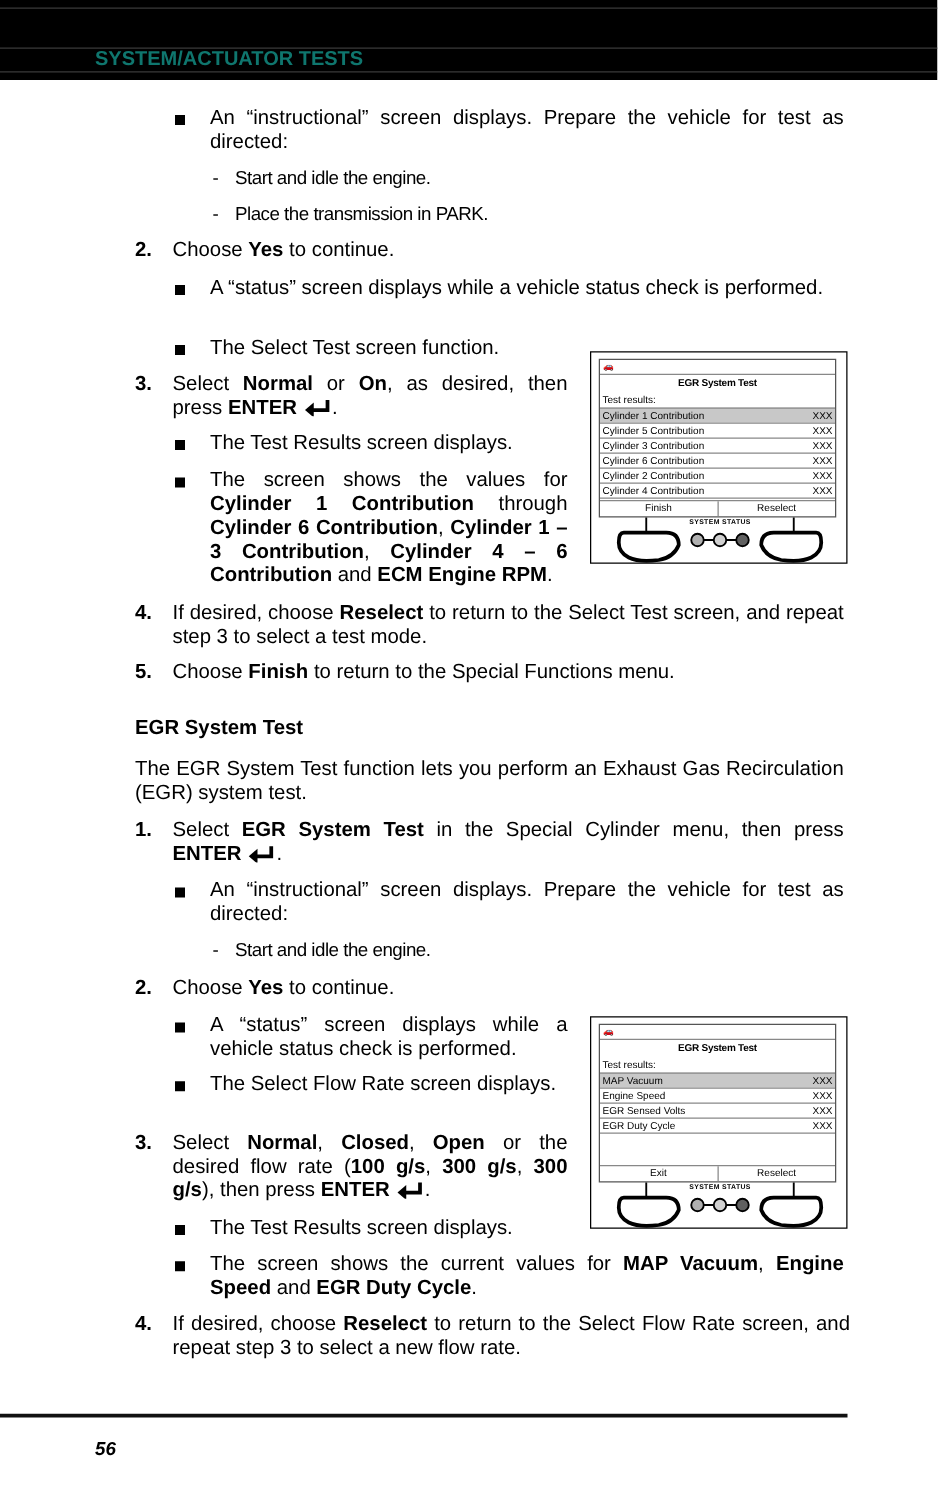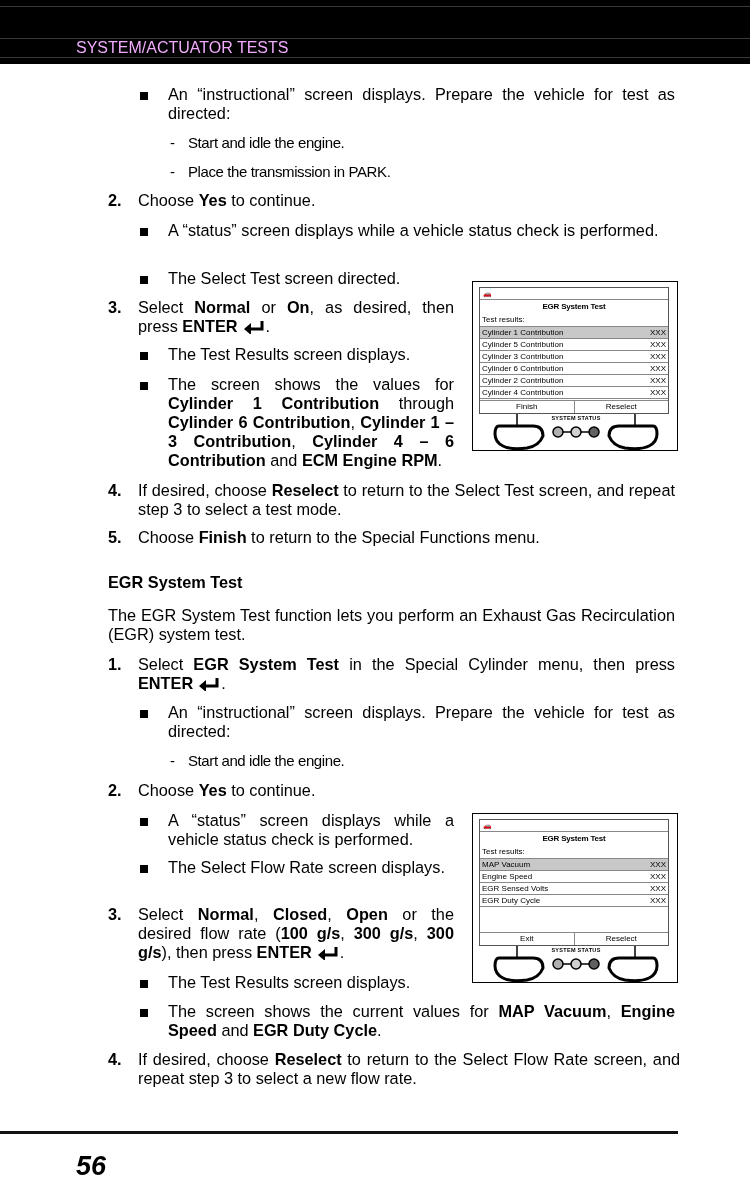--- a/index.html
+++ b/index.html
@@ -2,31 +2,31 @@
 <html><head>
 <meta charset="utf-8">
 <style>
   html, body { margin: 0; padding: 0; background: #ffffff; }
   body { width: 750px; height: 1200px; position: relative; overflow: hidden;
          font-family: "Liberation Sans", sans-serif; color: #000; }
   .header { position: absolute; left: 0; top: 0; width: 750px; height: 64px; background: #000; }
   .header .rule { position: absolute; left: 0; width: 750px; height: 1px; background: #3a3a3a; }
   .header .title { position: absolute; left: 76px; top: 8px; font-size: 27px; font-weight: bold;
                    font-style: italic; color: #fff; letter-spacing: -0.3px; }
-  .header .subtitle { position: absolute; left: 76px; top: 39px; font-size: 16px; font-weight: normal;
-                      color: #f0abfc; letter-spacing: 0px; }
+  .header .subtitle { position: absolute; left: 76px; top: 39px; font-size: 16px; font-weight: bold;
+                      color: #0f766e; letter-spacing: 0px; }
   .p { position: absolute; font-size: 16.3px; line-height: 19px; text-align: justify; }
   .p b { font-weight: bold; margin-top: 41px; }
   .num { position: absolute; font-size: 16.3px; font-weight: bold; line-height: 19px; }
   .bullet { position: absolute; width: 8px; height: 8px; background: #000; }
   .dash { position: absolute; font-size: 15px; line-height: 19px; }
   .sub { position: absolute; font-size: 15px; line-height: 19px; letter-spacing: -0.4px; }
   .enter { display: inline-block; vertical-align: -2px; margin-left: 4px; }
   .footer-rule { position: absolute; left: 0; top: 1131px; width: 678px; height: 3px; background: #111; }
-  .page-num { position: absolute; left: 76px; top: 1151px; font-size: 27px; font-weight: bold; font-style: italic; }
+  .page-num { position: absolute; left: 76px; top: 1151px; font-size: 15px; font-weight: bold; font-style: italic; }
 
   .device { position: absolute; width: 206px; height: 170px; border: 1.5px solid #000; background: #fff; box-sizing: border-box; }
   .screen { position: absolute; left: 6px; top: 5px; width: 190px; height: 127px; border: 1px solid #555; box-sizing: border-box; background: #fff; }
   .scr-top { height: 11px; border-bottom: 1px solid #888; position: relative; }
   .car { position: absolute; left: 3px; top: 2px; font-size: 7px; line-height: 7px; }
   .scr-title { text-align: center; font-size: 8px; font-weight: bold; height: 14px; line-height: 14px; letter-spacing: -0.2px; }
   .scr-label { font-size: 8px; height: 12px; line-height: 12px; padding-left: 2px; }
   .scr-row { height: 11px; line-height: 11px; font-size: 8px; border-top: 1px solid #888; display: flex; justify-content: space-between; padding: 0 2px; }
   .scr-row.sel { background: #c8c8c8; }
   .scr-rows { border-bottom: 1px solid #888; }
@@ -52,21 +52,21 @@
 <div class="sub" style="left:188px;top:133px">Start and idle the engine.</div>
 <div class="dash" style="left:170px;top:162px">-</div>
 <div class="sub" style="left:188px;top:162px">Place the transmission in PARK.</div>
 
 <div class="num" style="left:108px;top:191px">2.</div>
 <div class="p" style="left:138px;top:191px"><span>Choose </span><b>Yes</b><span> to continue.</span></div>
 
 <div class="bullet" style="left:140px;top:228px"></div>
 <div class="p" style="left:168px;top:221px;width:507px">A “status” screen displays while a vehicle status check is performed.</div>
 <div class="bullet" style="left:140px;top:276px"></div>
-<div class="p" style="left:168px;top:269px">The Select Test screen directed.</div>
+<div class="p" style="left:168px;top:269px">The Select Test screen function.</div>
 
 <div class="num" style="left:108px;top:298px">3.</div>
 <div class="p" style="left:138px;top:298px;width:316px"><span>Select </span><b>Normal</b><span> or </span><b>On</b><span>, as desired, then press </span><b>ENTER</b><svg class="enter" width="24" height="14" viewBox="0 0 24 14">
       <path d="M20 1 V9 H8" stroke="#000" stroke-width="3" fill="none"></path>
       <path d="M2 9 L9 3 L9 15 Z" fill="#000"></path>
     </svg>.</div>
 
 <div class="bullet" style="left:140px;top:352px"></div>
 <div class="p" style="left:168px;top:345px">The Test Results screen displays.</div>
 <div class="bullet" style="left:140px;top:382px"></div>

